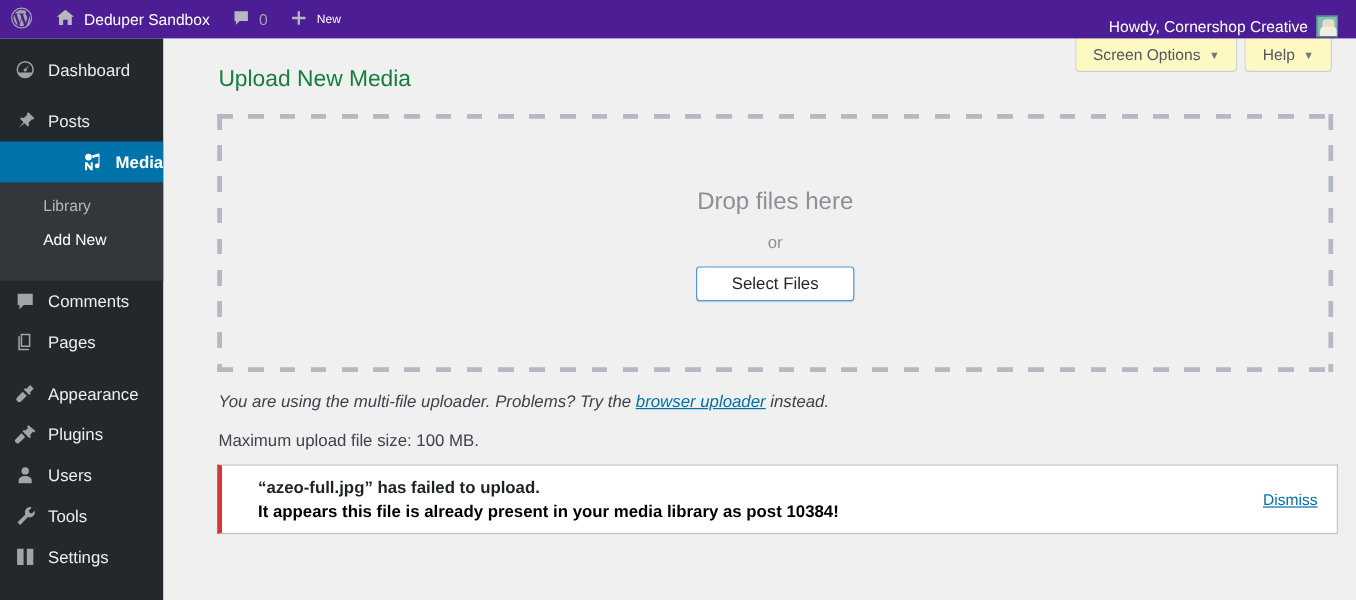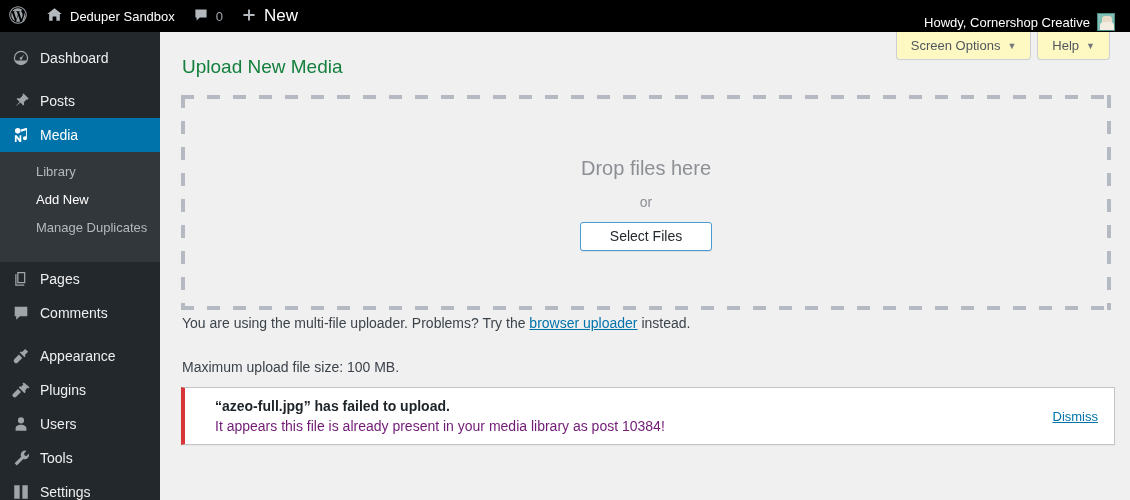--- a/index.html
+++ b/index.html
@@ -7,35 +7,35 @@
     width: 1130px; height: 500px;
     font-family: "Liberation Sans", sans-serif;
     background: #f0f0f1;
     overflow: hidden;
   }
 
   
   #adminbar {
     position: absolute; top: 0; left: 0;
     width: 1130px; height: 32px;
-    background: #000000;
+    background: #4c1d95;
     display: flex; align-items: center;
     color: #b4b9be;
     font-size: 13px;
     z-index: 30;
   }
   .ab-item {
     display: flex; align-items: center;
     height: 32px; padding: 0 9px;
     gap: 7px; color: #b4b9be; white-space: nowrap;
   }
   .ab-logo { padding: 0 9px 0 8px; }
   .ab-site-name { color: #fff; font-size: 13px; }
   .ab-count { color: #a0a5aa; font-size: 13px; }
-  .ab-new { color: #fff; font-size: 17px; }
+  .ab-new { color: #fff; font-size: 10px; }
   #ab-right {
     position: absolute; right: 0; top: 0; height: 44px;
     display: flex; align-items: center; padding-right: 6px; gap: 8px;
   }
   .howdy-text { color: #fff; font-size: 13px; }
   .avatar {
     width: 18px; height: 18px; background: #7fbfb5;
     border: 1px solid #4e8b83; position: relative; overflow: hidden;
   }
   .avatar::before {
@@ -43,31 +43,31 @@
     width: 10px; height: 7px; background: #e8dcc8; border-radius: 3px 3px 0 0;
   }
   .avatar::after {
     content: ""; position: absolute; left: 2px; bottom: 0;
     width: 14px; height: 8px; background: #f2ece1; border-radius: 4px 4px 0 0;
   }
 
   
   #sidebar {
     position: absolute; left: 0; top: 32px;
-    width: 160px; height: 468px;
+    width: 136px; height: 468px;
     background: #23282d;
     z-index: 20;
   }
   .menu-item {
     position: relative;
     display: flex; align-items: center;
     height: 34px; padding-left: 11px;
     color: #eee; font-size: 14px; gap: 9px;
   }
-  .menu-item.current { background: #0073aa; color: #fff; font-weight: 400; }
+  .menu-item.current { background: #0073aa; color: #fff; font-weight: 700; justify-content: flex-end; }
   .menu-item.current::after {
     content: ""; position: absolute; right: -8px; top: 50%;
     margin-top: -8px; width: 0; height: 0;
     border-top: 8px solid transparent;
     border-bottom: 8px solid transparent;
     border-right: 8px solid #f0f0f1;
   }
   .mi-icon {
     width: 20px; height: 20px; flex: 0 0 20px;
     display: flex; align-items: center; justify-content: center;
@@ -135,39 +135,39 @@
     font-size: 14px; color: #23282d;
     display: flex; align-items: center;
     box-shadow: 0 1px 0 rgba(0,0,0,.08);
     font-family: "Liberation Sans", sans-serif;
   }
 
   .info-line {
     position: absolute; left: 22px;
     font-size: 14px; color: #3c434a; line-height: 18px;
   }
-  #uploader-line { top: 282px; }
+  #uploader-line { top: 293px; font-style: italic; }
   #maxsize-line  { top: 326px; }
   a.link { color: #0073aa; text-decoration: underline; }
 
   
   #notice {
     position: absolute; left: 21px; top: 355px;
     width: 934px; height: 58px;
     background: #fff;
     border: 1px solid #c3c4c7;
     border-left: 4px solid #d63638;
     box-shadow: 0 1px 1px rgba(0,0,0,.04);
     display: flex; align-items: center;
   }
   #notice-body { padding-left: 30px; flex: 1; }
   #notice-title {
     font-size: 14px; font-weight: bold; color: #1d2327; line-height: 20px;
   }
-  #notice-desc { font-size: 14px; color: #701a75; line-height: 20px; }
+  #notice-desc { font-size: 14px; color: #000000; line-height: 20px; font-weight: bold; }
   #dismiss {
     font-size: 13px; color: #0073aa; text-decoration: underline;
     margin-right: 16px;
   }
 </style>
 </head>
 <body>
 
 <div id="adminbar">
 
@@ -243,39 +243,38 @@
       <svg viewBox="0 0 20 20">
           <path d="M6.4 2.3a3.1 3.1 0 1 0 3.1 3.1 3.1 3.1 0 0 0-3.1-3.1zm9.2-.1-6 1.7a4.6 4.6 0 0 1 .4 2.5l5.6-1.6v6.9a2.4 2.4 0 0 0-1.2-.3 2.2 2.2 0 1 0 2.2 2.2V2.2zM3.2 10.2v7.5h1.9v-4.4l3.3 4.4h1.9v-7.5H8.4v4.3l-3.2-4.3z"></path>
         </svg>
     </span>
     <span class="mi-label">Media</span>
   </div>
 
   <div id="submenu">
     <span class="sub-item">Library</span>
     <span class="sub-item current">Add New</span>
-    <span class="sub-item">Manage Duplicates</span>
+  </div>
+
+  <div class="menu-item">
+    <span class="mi-icon">
+      <svg viewBox="0 0 20 20">
+          <path d="M3 3h14v10.5H8.8L4.7 17.5v-4H3z"></path>
+        </svg>
+    </span>
+    <span class="mi-label">Comments</span>
   </div>
 
   <div class="menu-item">
     <span class="mi-icon">
       <svg viewBox="0 0 20 20">
           <path d="M5.8 2.3v12.4h9V2.3zm1.4 1.4h6.2v9.6H7.2zM3.6 4.6v13h10v-1.4H5V4.6z"></path>
         </svg>
     </span>
     <span class="mi-label">Pages</span>
-  </div>
-
-  <div class="menu-item">
-    <span class="mi-icon">
-      <svg viewBox="0 0 20 20">
-          <path d="M3 3h14v10.5H8.8L4.7 17.5v-4H3z"></path>
-        </svg>
-    </span>
-    <span class="mi-label">Comments</span>
   </div>
 
   <div class="menu-gap"></div>
 
   <div class="menu-item">
     <span class="mi-icon">
       <svg viewBox="0 0 20 20">
           <path d="M14.6 2.1 11 5.7l-.9-.9-1.4 1.4 5.1 5.1 1.4-1.4-.9-.9 3.6-3.6zM7.7 8.4l-5 5a2.6 2.6 0 0 0 0 3.7 2.6 2.6 0 0 0 3.7 0l5-5z"></path>
         </svg>
     </span>

